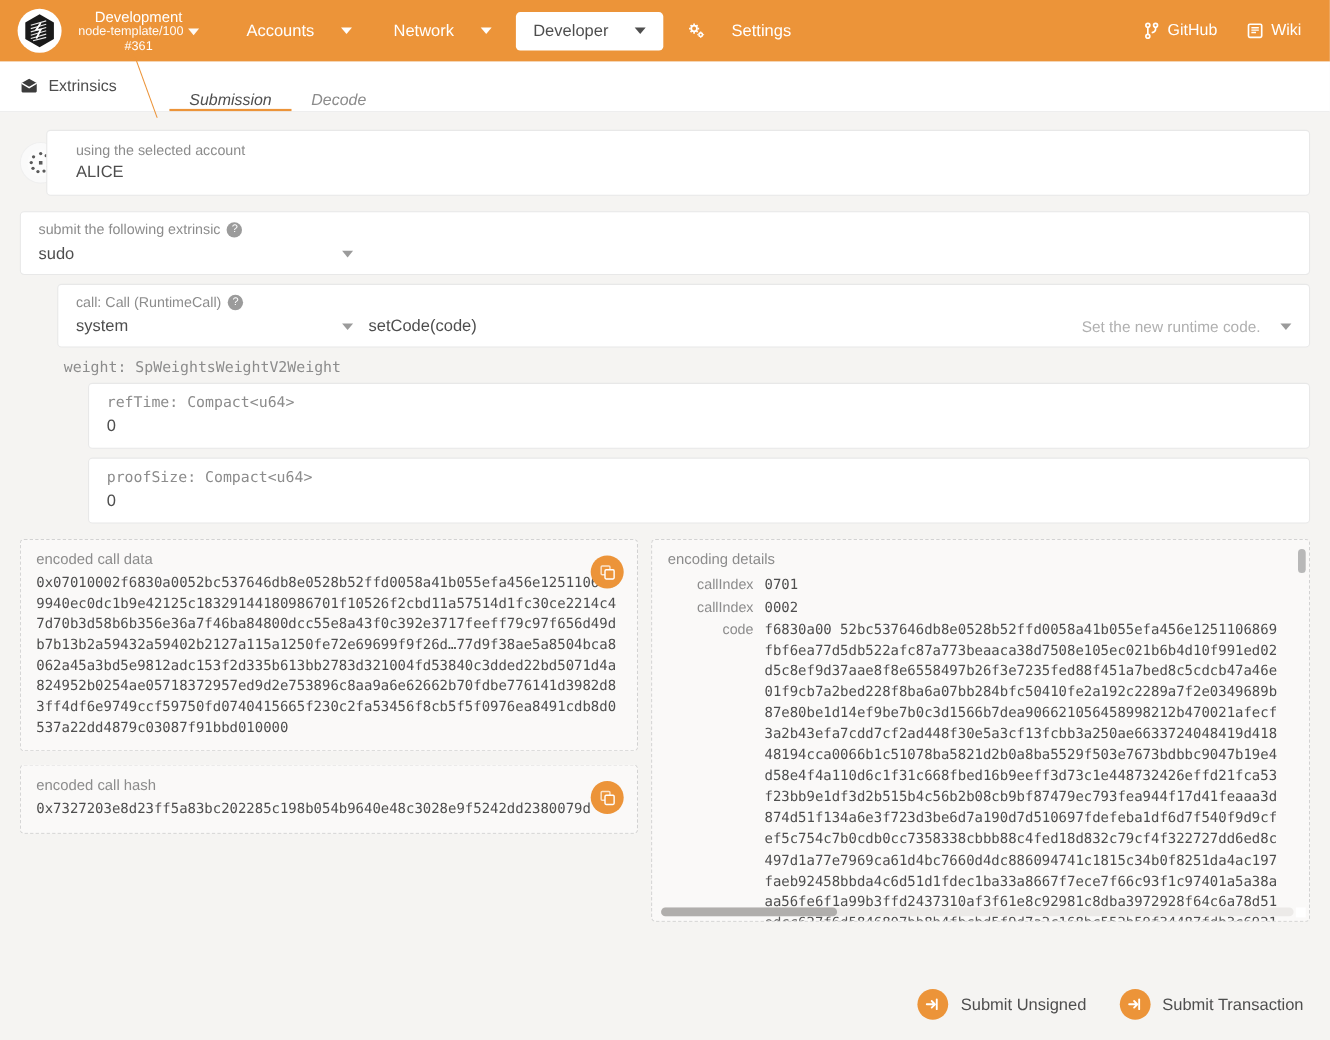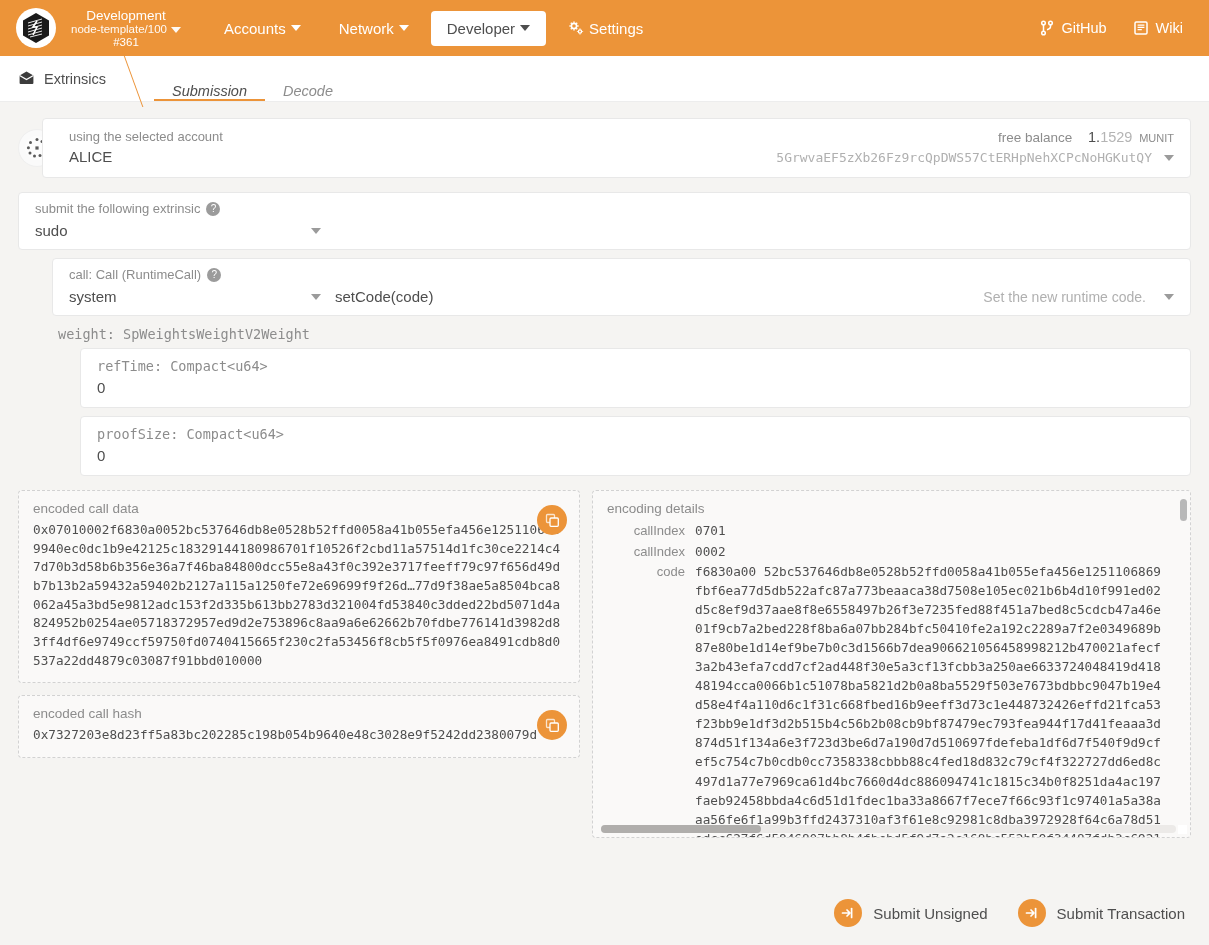--- a/index.html
+++ b/index.html
@@ -29,21 +29,21 @@
   .chain-block {
     color:#fff; line-height:1.12; text-align:center; margin-right:22px;
     min-width:120px; cursor:pointer; position:relative;
   }
   .chain-name { font-size:13.5px; }
   .chain-sub { font-size:11.5px; opacity:.95; white-space:nowrap; }
   .chain-sub .caret { display:inline-block; margin-left:4px; }
   .chain-num { font-size:11.5px; }
   .navitem {
     color:#fff;font-size:15px;padding:9px 16px;border-radius:4px;margin-right:6px;
-    display:flex;align-items:center;gap:5px;cursor:pointer;white-space:nowrap;
+    display:flex;align-items:center;gap:24px;cursor:pointer;white-space:nowrap;
   }
   .navitem.active { background:#fff; color:#4e4e4e; font-weight:400; }
   .caret { width:0;height:0;border-left:5px solid transparent;border-right:5px solid transparent;border-top:6px solid currentColor;display:inline-block;}
   .spacer { flex:1 1 auto; }
   .rightnav { display:flex; align-items:center; gap:26px; margin-right:10px;}
   .rightnav .navitem { margin:0; padding:0; font-size:14.5px; gap:7px;}
   .ic { display:inline-flex; align-items:center; }
 
   
   .tabbar {
@@ -290,31 +290,20 @@
             <circle cx="4.4" cy="12.8" r="1.5"></circle>
             <circle cx="6.5" cy="7.6" r="1.5"></circle>
           <rect x="11.4" y="11.4" width="3.2" height="3.2"></rect>
         </g>
       </svg>
     </div>
     <div class="card acct-card">
       <div>
         <div class="lbl">using the selected account</div>
         <div class="val">ALICE</div>
-      </div>
-      <div class="bal-wrap">
-        <div class="bal-line">
-          <span>free balance</span>
-          <span class="bal-amt"><span>1.</span><span class="frac">1529</span></span>
-          <span class="bal-unit">MUNIT</span>
-        </div>
-        <div class="addr">
-          <span>5GrwvaEF5zXb26Fz9rcQpDWS57CtERHpNehXCPcNoHGKutQY</span>
-          <span class="tri dd-caret"></span>
-        </div>
       </div>
     </div>
   </div>
 
   <div class="card sel-card">
     <div class="sel-head">
       <span>submit the following extrinsic</span>
       <span class="qmark">?</span>
     </div>
     <div class="sel-row">

